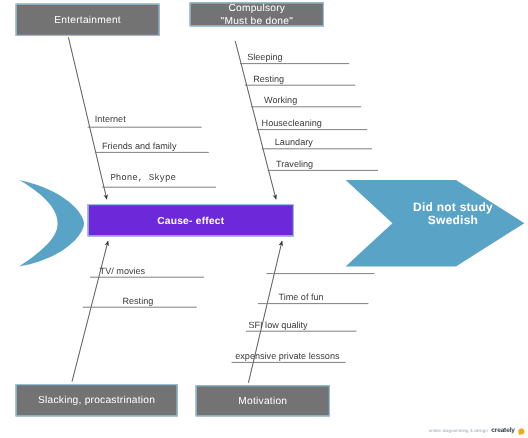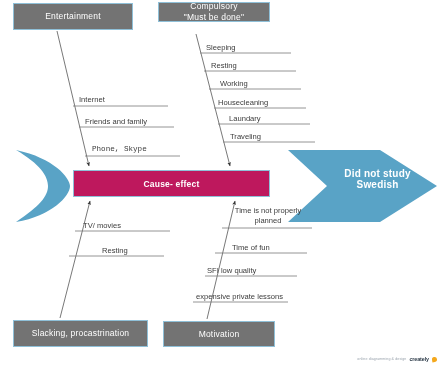--- a/index.html
+++ b/index.html
@@ -43,22 +43,22 @@
   }
   #box-entertainment { left: 13px;  top: 3px;   width: 120px; height: 27px; }
   #box-compulsory    { left: 158px; top: 2px;   width: 112px; height: 20px; }
   #box-slacking      { left: 13px;  top: 320px; width: 135px; height: 27px; }
   #box-motivation    { left: 163px; top: 321px; width: 112px; height: 26px; }
 
   
   #box-spine {
     position: absolute;
     left: 73px; top: 170px;
-    width: 197px; height: 27px;
-    background: #be185d;
+    width: 172px; height: 27px;
+    background: #6d28d9;
     border: 1px solid #8FC0D8;
     box-sizing: border-box;
     color: #ffffff;
     font-size: 8.5px;
     font-weight: bold;
     display: flex;
     align-items: center;
     justify-content: center;
     letter-spacing: .2px;
   }
@@ -196,24 +196,20 @@
   <div class="bone-label" style="left:206px; top:43px;">Sleeping</div>
   <div class="bone-label" style="left:211px; top:61px;">Resting</div>
   <div class="bone-label" style="left:220px; top:79px;">Working</div>
   <div class="bone-label" style="left:218px; top:98px;">Housecleaning</div>
   <div class="bone-label" style="left:229px; top:114px;">Laundary</div>
   <div class="bone-label" style="left:230px; top:132px;">Traveling</div>
 
   <div class="bone-label" style="left:83px; top:221px;">TV/ movies</div>
   <div class="bone-label" style="left:78px; top:246px;margin-left:24px;">Resting</div>
 
-  <div class="bone-label wrap" style="left:222px; top:206px; width:92px;">
-    <span>Time is not properly</span>
-    <span>planned</span>
-  </div>
   <div class="bone-label" style="left:232px; top:243px;">Time of fun</div>
   <div class="bone-label" style="left:207px; top:266px;">SFI low quality</div>
   <div class="bone-label" style="left:196px; top:292px;">expensive private lessons</div>
 
   <div id="watermark">
     <span id="wm-text">online diagramming &amp; design</span>
     <span id="wm-brand">creately</span>
     <span id="wm-mark"></span>
   </div>
 

